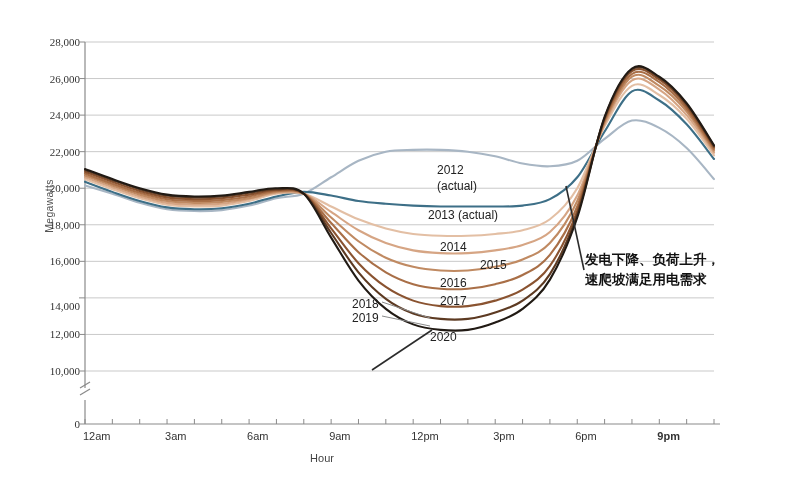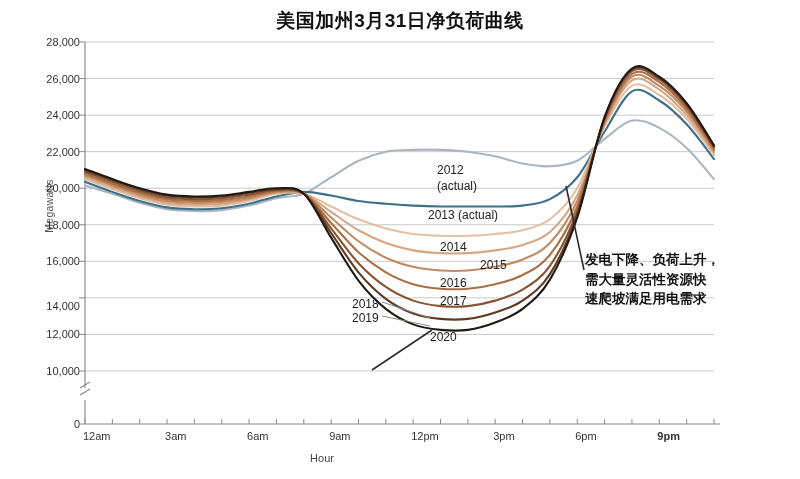--- a/index.html
+++ b/index.html
@@ -29,21 +29,21 @@
   .xlabel{
     position:absolute;left:0;top:452px;width:644px;
     text-align:center;font-size:11px;color:#444;
   }
   .ytick{
     position:absolute;
     right:0;width:70px;text-align:right;
     font-size:11px;color:#333;
     transform:translateY(-50%);
   }
-  .yticks-wrap{position:absolute;left:12px;top:0;width:68px;height:378px;}
+  .yticks-wrap{position:absolute;left:12px;top:0;width:68px;height:378px;font-family:Liberation Serif, serif;}
   .xtick{
     position:absolute;top:430px;
     font-size:11px;color:#333;
     transform:translateX(-2px);
   }
   svg{position:absolute;left:0;top:0;}
   .ann{
     position:absolute;
     font-size:13.5px;line-height:1.45;color:#111;
     font-weight:bold;
@@ -54,21 +54,20 @@
     position:absolute;
     font-size:12px;color:#222;
     white-space:nowrap;
   }
 </style>
 </head>
 <body>
 
 <div id="chart-root">
 
-  <div class="chart-title">美国加州3月31日净负荷曲线</div>
 
   <div class="ylabel">Megawatts</div>
   <div class="xlabel">Hour</div>
 
   <div class="yticks-wrap" id="yticks">
       <div class="ytick" style="top: 42px;">28,000</div>
       <div class="ytick" style="top: 78.5556px;">26,000</div>
       <div class="ytick" style="top: 115.111px;">24,000</div>
       <div class="ytick" style="top: 151.667px;">22,000</div>
       <div class="ytick" style="top: 188.222px;">20,000</div>
@@ -164,17 +163,16 @@
       <div class="serieslab" style="left: 440px; top: 258px; margin-left: 40px;">2015</div>
       <div class="serieslab" style="left: 440px; top: 276px;">2016</div>
       <div class="serieslab" style="left: 440px; top: 294px;">2017</div>
       <div class="serieslab" style="left: 352px; top: 297px;">2018</div>
       <div class="serieslab" style="left: 352px; top: 311px;">2019</div>
       <div class="serieslab" style="left: 430px; top: 330px;">2020</div>
     </div>
 
   <div class="ann ann-right">
       <div>发电下降、负荷上升，</div>
-      <div>需大量灵活性资源快</div>
       <div>速爬坡满足用电需求</div>
     </div>
 
 </div>
 
 </body></html>

